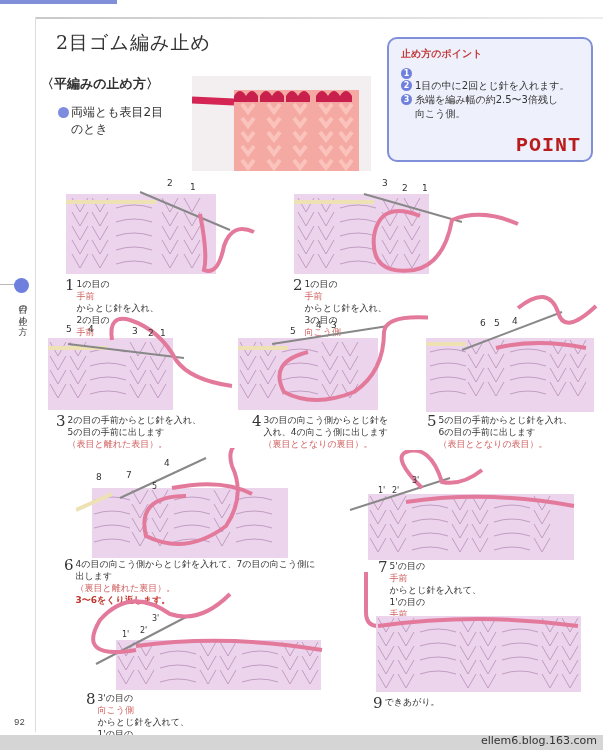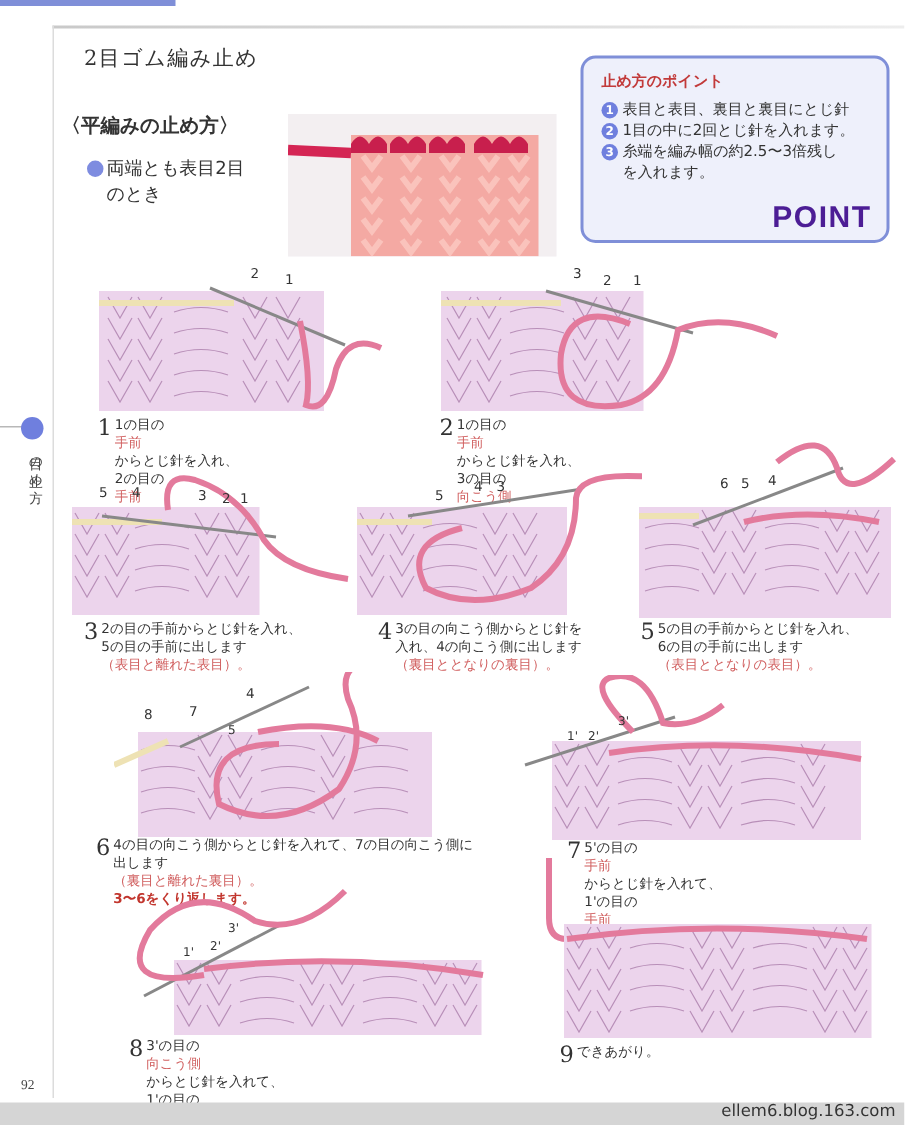--- a/index.html
+++ b/index.html
@@ -6,43 +6,43 @@
   html, body { width: 603px; height: 750px; background: #ffffff; overflow: hidden; }
   body { position: relative; font-family: "DejaVu Sans", sans-serif; color: #333; }
 
   .top-tab { position: absolute; left: 0; top: 0; width: 117px; height: 4px; background: #7f8fd8; }
   .page-frame { position: absolute; left: 35px; top: 17px; width: 568px; height: 2px; background: linear-gradient(to right, #c9c9c9, #ededed); }
   .side-line { position: absolute; left: 35px; top: 17px; width: 1px; height: 715px; background: #dcdcdc; }
   .side-rule { position: absolute; left: 0; top: 284px; width: 20px; height: 1px; background: #b8b8b8; }
   .side-dot { position: absolute; left: 14px; top: 278px; width: 15px; height: 15px; border-radius: 50%; background: #6f7fde; }
   .side-label { position: absolute; left: 16px; top: 299px; width: 12px; font-size: 9px; line-height: 11px; color: #444; writing-mode: vertical-rl; }
 
-  .title { position: absolute; left: 56px; top: 30px; font-family: "DejaVu Serif", serif; font-size: 14px; color: #333; letter-spacing: 1px; }
+  .title { position: absolute; left: 56px; top: 30px; font-family: "DejaVu Serif", serif; font-size: 19px; color: #333; letter-spacing: 1px; }
   .subtitle { position: absolute; left: 41px; top: 75px; font-size: 13px; font-weight: bold; color: #333; }
   .bullet-row { position: absolute; left: 58px; top: 104px; width: 130px; font-size: 12px; line-height: 17px; color: #333; display: flex; }
   .bullet-dot { flex: 0 0 11px; height: 11px; margin-top: 3px; margin-right: 2px; border-radius: 50%; background: #7e8ce0; }
 
   .photo { position: absolute; left: 192px; top: 76px; width: 179px; height: 95px; background: #f3f0f2; overflow: hidden; }
   .photo svg { width: 100%; height: 100%; display: block; }
 
   .point-box { position: absolute; left: 387px; top: 37px; width: 206px; height: 125px; border: 2px solid #7f8fd8; border-radius: 10px; background: #eef0fb; padding: 8px 8px 0 12px; }
   .point-title { font-size: 10px; font-weight: bold; color: #c23a3a; margin-bottom: 6px; }
   .point-item { display: flex; font-size: 10px; line-height: 14px; color: #333; }
   .num-circle { flex: 0 0 11px; height: 11px; border-radius: 50%; background: #6f7fde; color: #fff; font-size: 8px; line-height: 11px; text-align: center; margin: 1px 3px 0 0; font-weight: bold; }
-  .point-word { position: absolute; right: 10px; bottom: 3px; font-family: Liberation Sans, sans-serif; font-size: 20px; font-weight: bold; color: #4c1d95; letter-spacing: 1px; }
+  .point-word { position: absolute; right: 10px; bottom: 3px; font-family: Liberation Mono, monospace; font-size: 20px; font-weight: bold; color: #b91c1c; letter-spacing: 1px; }
 
   .step { position: absolute; }
   .step svg { display: block; }
   .caption { position: absolute; font-size: 9px; line-height: 12px; color: #333; display: flex; }
   .step-num { font-family: "DejaVu Serif", serif; font-size: 15px; line-height: 15px; color: #333; margin-right: 2px; }
   .hl { color: #d16060; }
   .rep { color: #c2362e; font-weight: bold; }
   .cap-lines span { display: block; }
 
-  .page-num { position: absolute; left: 14px; top: 718px; font-family: Liberation Serif, serif; font-size: 9px; color: #444; }
+  .page-num { position: absolute; left: 14px; top: 718px; font-family: Liberation Mono, monospace; font-size: 9px; color: #444; }
   .footer-bar { position: absolute; left: 0; top: 735px; width: 603px; height: 15px; background: #d5d5d5; }
   .watermark { position: absolute; right: 6px; top: 734px; font-size: 11px; color: #333; text-align: right; }
 </style>
 </head>
 <body>
 
 <div class="top-tab"></div>
 <div class="page-frame"></div>
 <div class="side-line"></div>
 <div class="side-rule"></div>
@@ -78,34 +78,33 @@
       <path d="M148 28 l6 8 l6 -8 M148 42 l6 8 l6 -8 M148 56 l6 8 l6 -8 M148 70 l6 8 l6 -8 M148 84 l6 8 l6 -8"></path>
     </g>
   </svg>
 </div>
 
 <div class="point-box">
   <div class="point-title">止め方のポイント</div>
   <div class="point-item">
     <span class="num-circle">1</span>
     <span class="cap-lines">
-      <span>表目と表目、裏目と裏目にとじ針</span>
     </span>
   </div>
   <div class="point-item">
     <span class="num-circle">2</span>
     <span class="cap-lines">
       <span>1目の中に2回とじ針を入れます。</span>
     </span>
   </div>
   <div class="point-item">
     <span class="num-circle">3</span>
     <span class="cap-lines">
       <span>糸端を編み幅の約2.5〜3倍残し</span>
-      <span>を入れます。</span>
+      <span>向こう側。</span>
     </span>
   </div>
   <div class="point-word">POINT</div>
 </div>
 
 <svg width="0" height="0" style="position:absolute">
   <defs>
     <g id="vcol">
       <path d="M0 0 q6 10 6 16 M12 0 q-6 10 -6 16 M0 14 q6 10 6 16 M12 14 q-6 10 -6 16 M0 28 q6 10 6 16 M12 28 q-6 10 -6 16 M0 42 q6 10 6 16 M12 42 q-6 10 -6 16" stroke="#b88fb8" stroke-width="0.8" fill="#ecd4ec"></path>
     </g>

